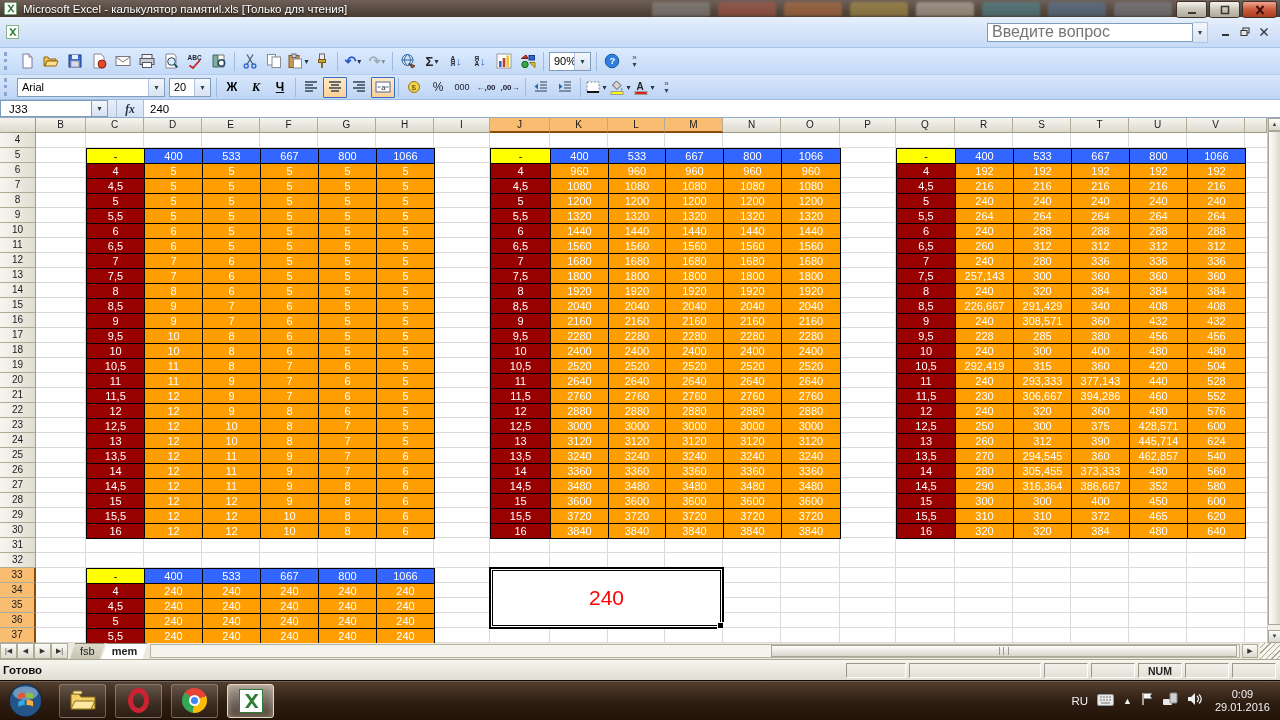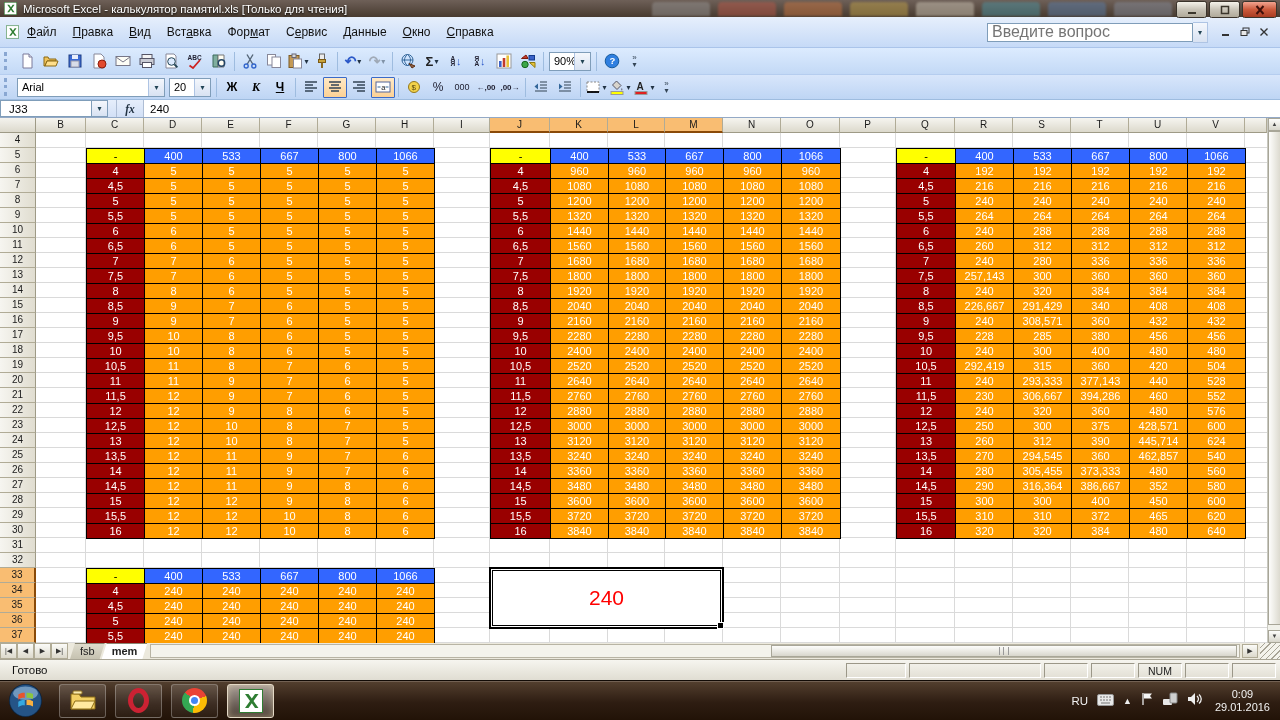--- a/index.html
+++ b/index.html
@@ -102,21 +102,21 @@
   .hthumb{position:absolute;left:620px;right:2px;top:0;bottom:0;background:linear-gradient(#fdfdfb,#d8d6cc);
     border:1px solid #a8a698;display:flex;align-items:center;justify-content:center;}
   .hgrip{width:8px;height:8px;border-left:1px solid #999;border-right:1px solid #999;
     background:linear-gradient(90deg,transparent 3px,#999 3px,#999 4px,transparent 4px);}
   .harrR{position:absolute;right:22px;top:1px;bottom:1px;width:16px;}
   .cornergrip{position:absolute;right:0;top:0;bottom:0;width:20px;
     background:repeating-linear-gradient(135deg,#f4f3ec 0 3px,#a8a496 3px 4px);}
   
   #statusbar{position:absolute;top:659px;left:0;width:1280px;height:21px;box-sizing:border-box;
     background:linear-gradient(#f6f5ef,#e0ddd2);border-top:1px solid #a9a595;display:flex;align-items:center;
-    font-size:11.5px;color:#111;padding-left:12px;}
+    font-size:11.5px;color:#111;padding-left:3px;font-weight:bold;}
   #statuspanels{margin-left:auto;display:flex;gap:3px;margin-right:4px;}
   .spanel{height:15px;border:1px solid;border-color:#9b9788 #fff #fff #9b9788;font-size:10.5px;
     text-align:center;line-height:14px;color:#222;box-sizing:border-box;}
   
   #taskbar{position:absolute;top:680px;left:0;width:1280px;height:40px;box-sizing:border-box;
     background:linear-gradient(#54402f,#2e1d12 55%,#221307);border-top:1px solid #120b06;
     box-shadow:inset 0 1px 0 rgba(255,255,255,.18);display:flex;align-items:center;padding:0 8px;}
   .orb{width:35px;height:35px;margin-right:16px;flex:0 0 auto;}
   .tkbtn{width:47px;height:34px;border-radius:3px;border:1px solid rgba(255,255,255,.28);
     background:linear-gradient(rgba(255,255,255,.14),rgba(255,255,255,.04));margin-right:9px;
@@ -175,31 +175,20 @@
     </div>
   </div>
 
   <div id="menubar">
     <span class="appico">
       <svg width="14" height="14" viewBox="0 0 24 24">
           <rect x="0.5" y="0.5" width="23" height="23" fill="#fff" stroke="#2e7d32"></rect>
           <path d="M6 5l5 7-5 7h3.5l3.3-4.7L16 19h3.5l-5-7 5-7H16l-3.2 4.6L9.5 5z" fill="#2e7d32"></path>
         </svg>
     </span>
-    <div id="menus" style="display:flex">
-        <div class="mi"><u>Ф</u>айл</div>
-        <div class="mi"><u>П</u>равка</div>
-        <div class="mi"><u>В</u>ид</div>
-        <div class="mi">Вст<u>а</u>вка</div>
-        <div class="mi">Фор<u>м</u>ат</div>
-        <div class="mi">С<u>е</u>рвис</div>
-        <div class="mi"><u>Д</u>анные</div>
-        <div class="mi"><u>О</u>кно</div>
-        <div class="mi"><u>С</u>правка</div>
-      </div>
     <div class="qbox">
       <input placeholder="Введите вопрос" style="">
       <span class="qarr">▾</span>
     </div>
     <div class="docbtns">
       <span class="docbtn">
           <svg width="12" height="10">
             <rect x="2" y="7" width="7" height="2" fill="#333"></rect>
           </svg>
         </span>

